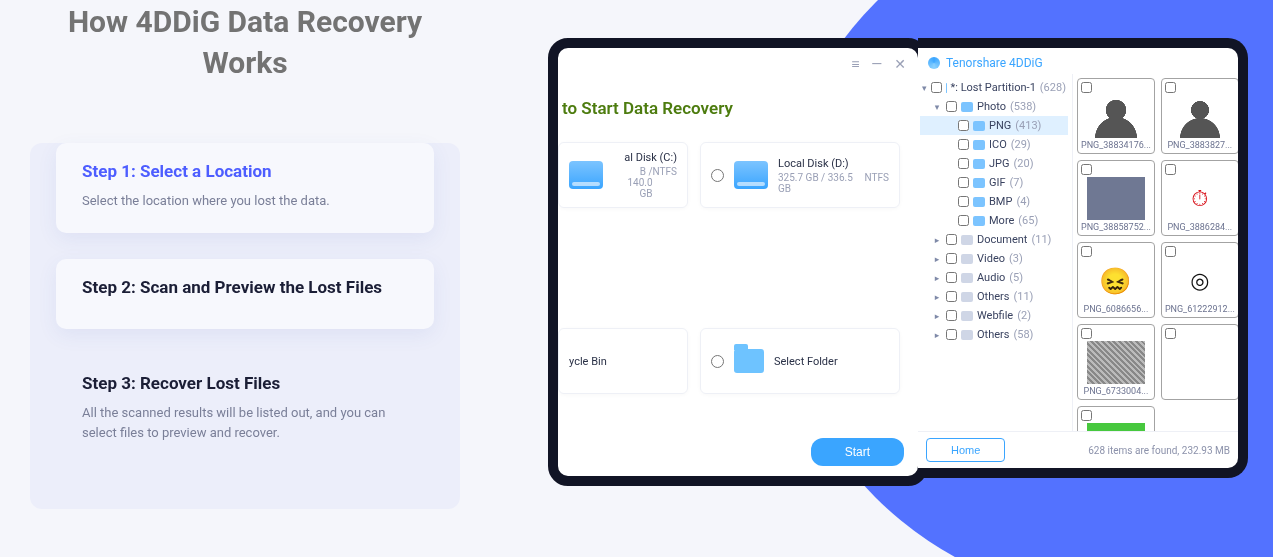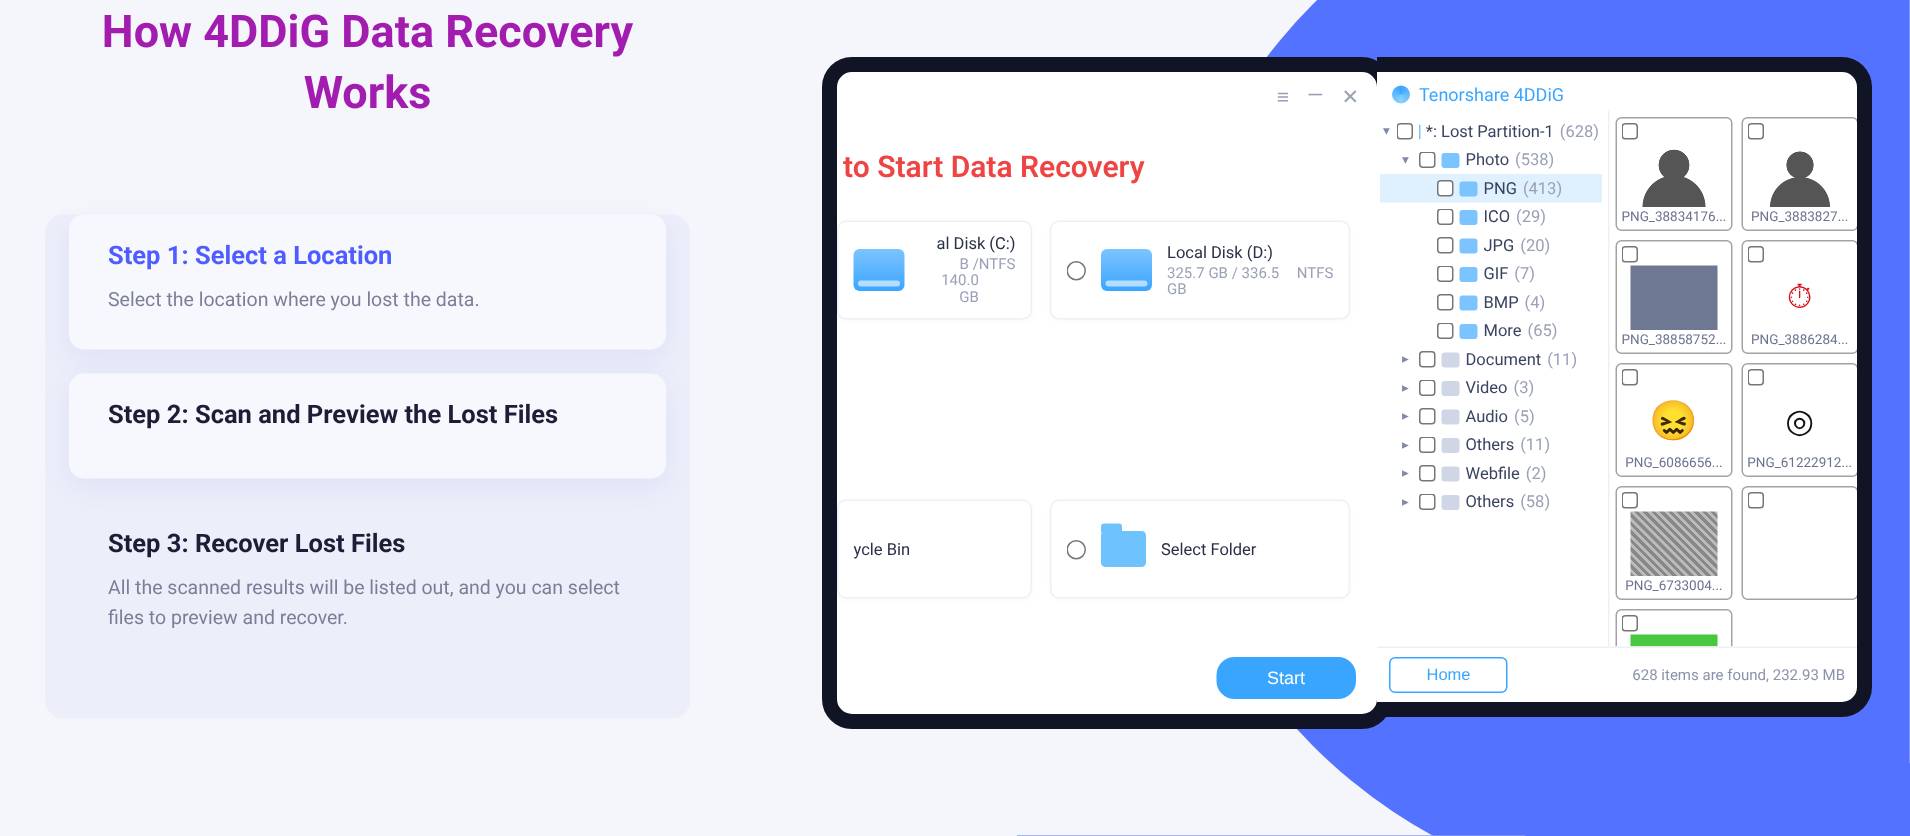--- a/index.html
+++ b/index.html
@@ -24,34 +24,34 @@
   .left-col {
     position: absolute;
     left: 30px;
     top: 2px;
     width: 430px;
     z-index: 2;
   }
   .headline {
     font-size: 30px;
     font-weight: 700;
-    color: #a21caf;
+    color: #737373;
     text-align: center;
     line-height: 1.35;
     margin-bottom: 60px;
   }
   .steps {
     background: #eceefa;
     border-radius: 12px;
     padding: 0 0 18px 0;
   }
   .step {
     padding: 18px 26px 22px 26px;
     border-radius: 10px;
-    margin: 16px;
+    margin: 26px;
   }
   .step-active {
     background: #f7f8fd;
     box-shadow: 0 6px 20px rgba(70,90,180,0.08);
   }
   .step-title {
     font-size: 17px;
     font-weight: 700;
     color: #1b1e36;
     margin-bottom: 10px;
@@ -84,24 +84,24 @@
   }
   .wl-top {
     display: flex;
     justify-content: flex-end;
     gap: 12px;
     padding: 8px 12px;
     color: #9aa0b6;
     font-size: 14px;
   }
   .wl-head {
-    font-size: 20px;
+    font-size: 17px;
     font-weight: 600;
     padding: 18px 4px 24px 4px;
-    color: #ef4444;
+    color: #4d7c0f;
   }
   .tiles {
     display: flex;
     gap: 12px;
     padding: 0 0 0 0;
   }
   .tile {
     background: #fff;
     border: 1px solid #eef0f6;
     border-radius: 6px;

